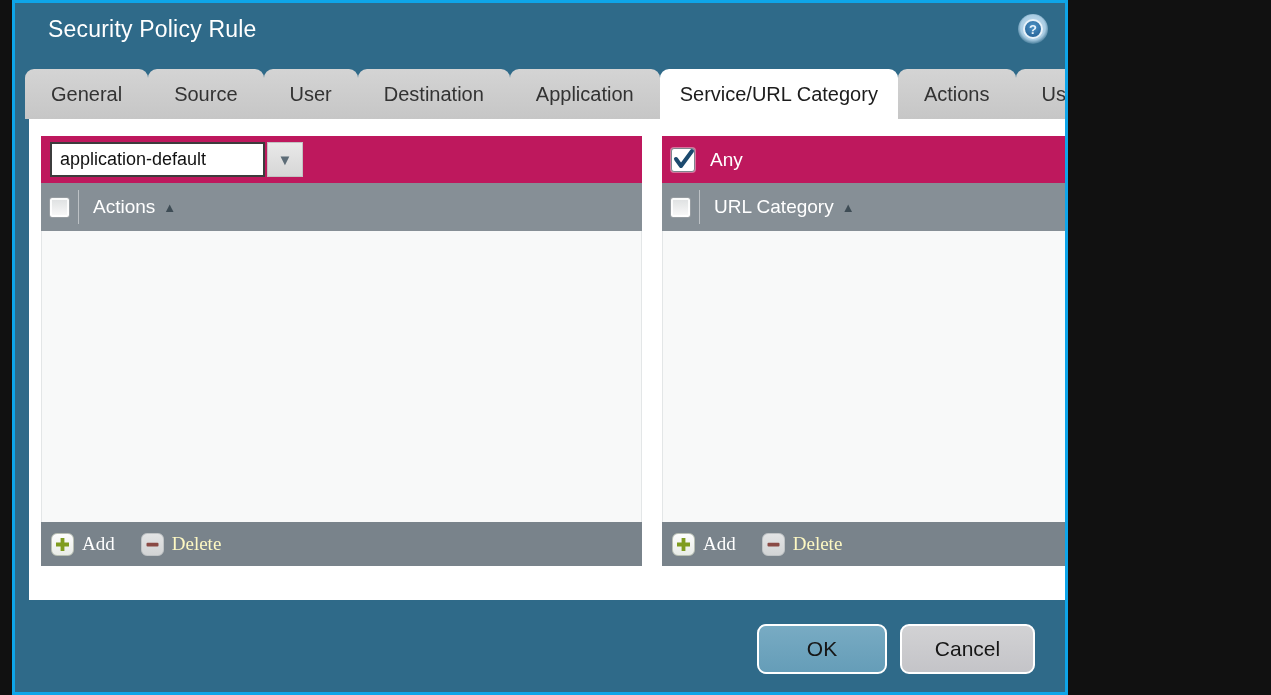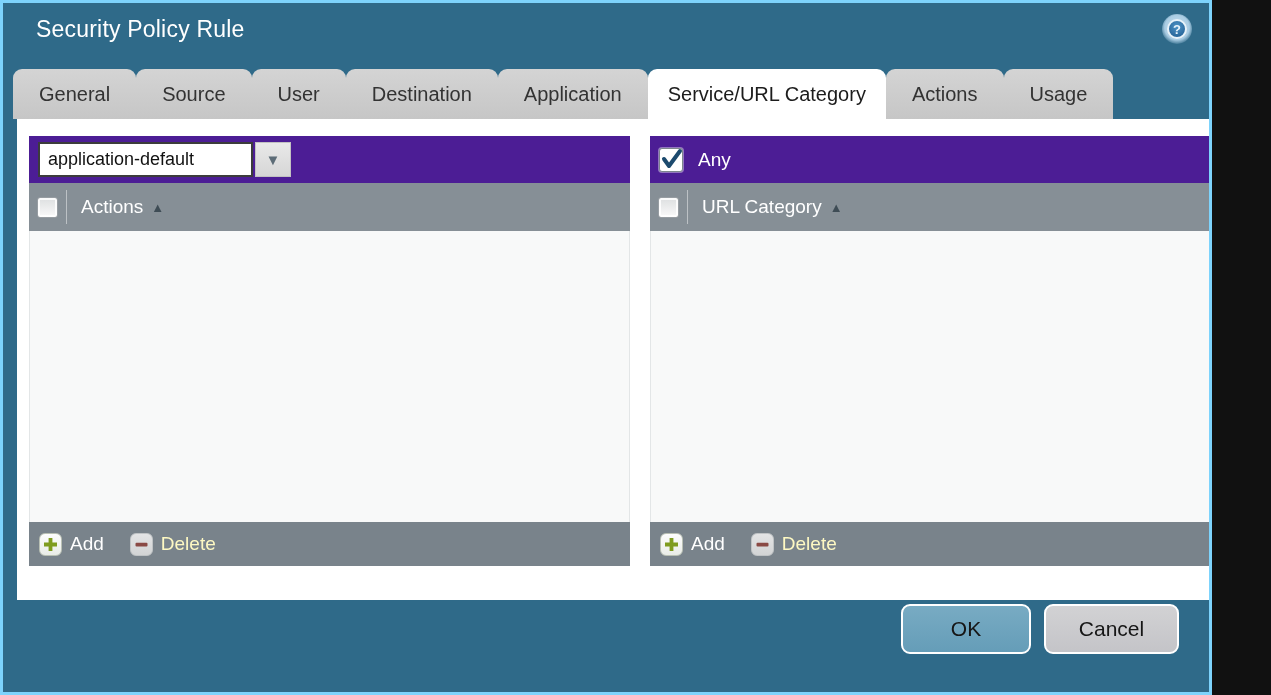--- a/index.html
+++ b/index.html
@@ -1,25 +1,26 @@
 <!DOCTYPE html>
 <html><head>
 <meta charset="utf-8">
 <style>
   * { margin: 0; padding: 0; box-sizing: border-box; }
   html, body { background: #111; }
   body { font-family: "Liberation Sans", sans-serif; }
 
   .screen {
     position: relative;
-    width: 1212px;
+    width: 1056px;
     height: 695px;
     background: #2f6a89;
-    border: 3px solid #7dd3fc;
+    border: 3px solid #0ea5e9;
     overflow: hidden;
+    margin-left: 12px;
   }
 
   
   .dialog-title {
     position: absolute;
     left: 33px; top: 13px;
     color: #ffffff;
     font-size: 23px;
     font-weight: 400;
     letter-spacing: 0.2px;
@@ -80,21 +81,21 @@
     top: 17px;
     height: 430px;
     display: flex;
     flex-direction: column;
   }
   .panel-left  { left: 12px;  width: 601px; }
   .panel-right { left: 622px; width: 607px; padding-left: 11px; }
 
   .panel-toolbar {
     height: 47px;
-    background: #4c1d95;
+    background: #be185d;
     display: flex;
     align-items: center;
     padding-left: 9px;
     flex: none;
   }
   .combo-input {
     width: 215px; height: 35px;
     border: 2px solid #3c3c3c;
     background: #ffffff;
     font-family: "Liberation Sans", sans-serif;
@@ -175,20 +176,21 @@
   }
 
   .panel-footer {
     height: 44px;
     background: #79838b;
     display: flex;
     align-items: center;
     padding-left: 10px;
     gap: 26px;
     flex: none;
+    font-family: Liberation Serif, serif;
   }
   .footer-action {
     display: flex;
     align-items: center;
     gap: 8px;
     cursor: pointer;
   }
   .action-icon {
     width: 23px; height: 23px;
     border-radius: 6px;
@@ -202,21 +204,21 @@
   .action-icon.delete {
     background: linear-gradient(#e3e4e5, #d2d4d5);
     border: 1px solid #bfc3c5;
   }
   .footer-action .label { font-size: 19px; color: #ffffff; }
   .footer-action.disabled .label { color: #fef9c3; }
 
   
   .dialog-buttons {
     position: absolute;
-    right: 30px; top: 601px;
+    right: 30px; top: 621px;
     display: flex;
     gap: 13px;
   }
   .btn {
     height: 50px;
     border: 2px solid #ffffff;
     border-radius: 9px;
     font-family: "Liberation Sans", sans-serif;
     font-size: 21px;
     color: #161616;

